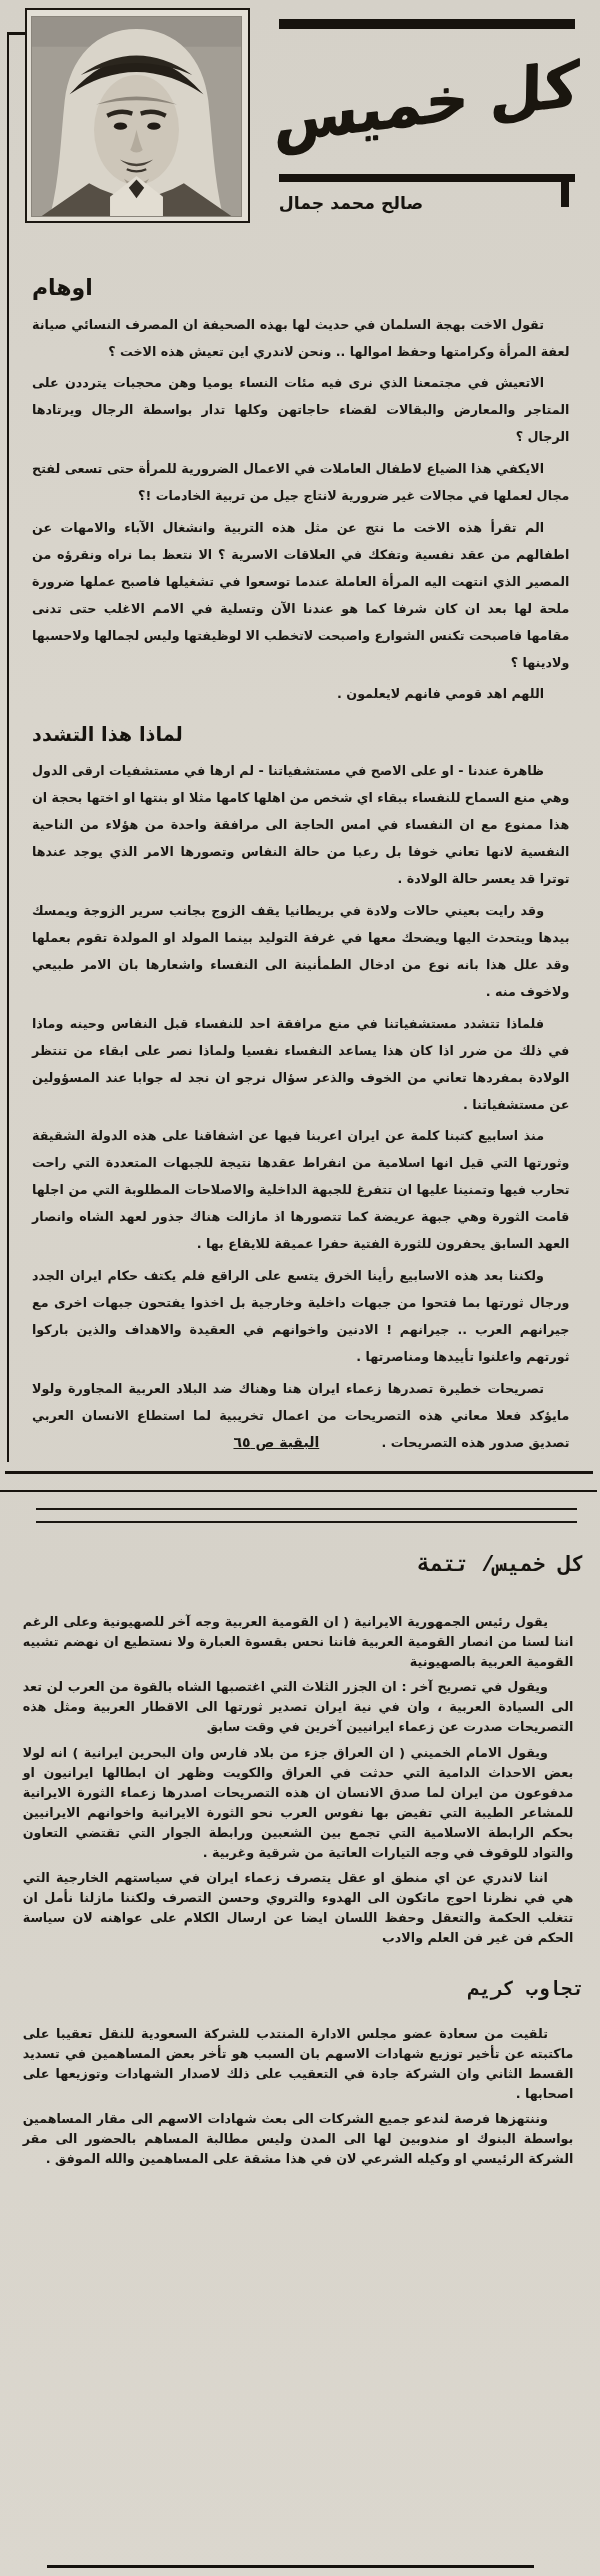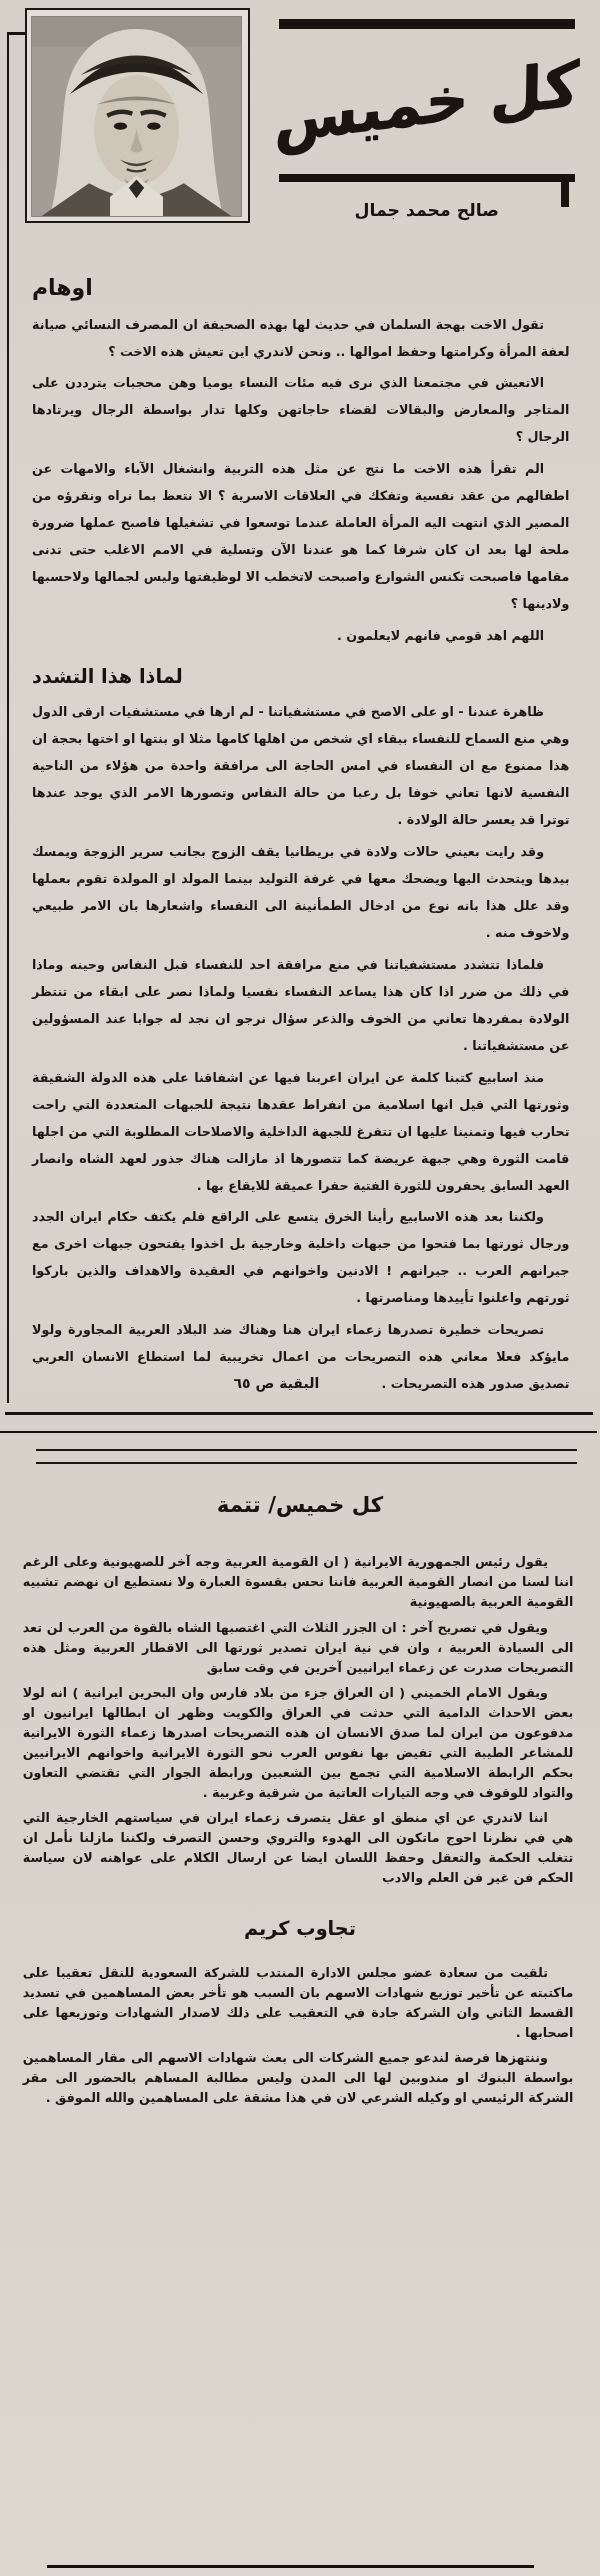--- a/index.html
+++ b/index.html
@@ -24,44 +24,44 @@
   .masthead{position:absolute;right:12px;left:264px;top:18.7px;}
   .top-bar{height:10px;background:#17130e;}
   .callig{height:145px;display:flex;align-items:center;justify-content:center;overflow:visible;}
   .callig-text{
     font-size:61px;font-weight:bold;line-height:1;white-space:nowrap;
     transform:rotate(-7deg) skewX(-8deg);letter-spacing:-2px;color:#1a160f;
     text-shadow:0.7px 0.7px 0 #1a160f;
   }
   .name-bar{position:relative;height:8.7px;background:#17130e;}
   .name-bar-tick{position:absolute;right:5.3px;top:8.7px;width:8.7px;height:25px;background:#17130e;}
-  .author{margin-top:18px;text-align:center;font-size:17.3px;font-weight:bold;letter-spacing:0.7px;}
+  .author{margin-top:11px;text-align:left;font-size:17.3px;font-weight:bold;letter-spacing:0.7px;}
   
   .section{margin:0 17.3px;}
   .section h2{text-align:left;font-weight:bold;margin:16px 0 10.7px;letter-spacing:0.7px;}
   .h-big{font-size:22px;}
   .h-mid{font-size:19.3px;}
   .section p{
     font-size:12.7px;line-height:27px;font-weight:bold;
     text-align:justify;margin:0 0 4.7px;text-indent:2em;color:#1b1813;
   }
   .prayer{text-indent:2em;}
   .more{
     display:inline-block;font-size:14px;font-weight:bold;margin-right:37px;
-    letter-spacing:0.7px;white-space:nowrap;
+    letter-spacing:0.7px;white-space:nowrap;text-decoration:underline;
   }
   
   .rule{background:#17130e;}
   .rule-a1-bottom{height:2.7px;margin:6.7px 6.7px 0 5.3px;}
   .rule-thin{height:2px;margin:16px 2.7px 0 0;}
   
   .article2{position:relative;margin-top:16px;padding:0 16px;}
   .dbl-rule-1{height:2px;margin:0 6.7px 0 20px;background:#1a1611;}
   .dbl-rule-2{height:2px;margin:11.3px 6.7px 0 20px;background:#1a1611;}
-  .article2 h2{text-align:center;font-weight:bold;}
+  .article2 h2{text-align:right;font-weight:bold;font-family:Liberation Mono, monospace;}
   .cont-title{font-size:21.3px;margin:28px 0 35px;letter-spacing:0.7px;}
   .sub-title{font-size:19.3px;margin:29px 0 23px;letter-spacing:0.7px;}
   .article2 p{
     font-size:12.7px;line-height:20px;font-weight:bold;
     text-align:justify;margin:0 10.7px 5.3px 6.7px;text-indent:2em;color:#1b1813;
   }
   .bottom-rule{position:absolute;bottom:8px;left:47px;width:487px;height:3.3px;background:#14110d;}
 </style>
 </head>
 <body>
@@ -115,20 +115,21 @@
           <span class="name-bar-tick"></span>
         </div>
         <div class="author">صالح محمد جمال</div>
       </div>
     </div>
 
     <div class="section">
       <h2 class="h-big">اوهام</h2>
       <p>تقول الاخت بهجة السلمان في حديث لها بهذه الصحيفة ان المصرف النسائي صيانة لعفة المرأة وكرامتها وحفظ اموالها .. ونحن لاندري اين تعيش هذه الاخت ؟</p>
       <p>الاتعيش في مجتمعنا الذي نرى فيه مئات النساء يوميا وهن محجبات يترددن على المتاجر والمعارض والبقالات لقضاء حاجاتهن وكلها تدار بواسطة الرجال ويرتادها الرجال ؟</p>
+      <p>الايكفي هذا الضياع لاطفال العاملات في الاعمال الضرورية للمرأة حتى تسعى لفتح مجال لعملها في مجالات غير ضرورية لانتاج جيل من تربية الخادمات !؟</p>
       <p>الم تقرأ هذه الاخت ما نتج عن مثل هذه التربية وانشغال الآباء والامهات عن اطفالهم من عقد نفسية وتفكك في العلاقات الاسرية ؟ الا نتعظ بما نراه ونقرؤه من المصير الذي انتهت اليه المرأة العاملة عندما توسعوا في تشغيلها فاصبح عملها ضرورة ملحة لها بعد ان كان شرفا كما هو عندنا الآن وتسلية في الامم الاغلب حتى تدنى مقامها فاصبحت تكنس الشوارع واصبحت لاتخطب الا لوظيفتها وليس لجمالها ولاحسبها ولادينها ؟</p>
       <p class="prayer">اللهم اهد قومي فانهم لايعلمون .</p>
     </div>
 
     <div class="section">
       <h2 class="h-mid">لماذا هذا التشدد</h2>
       <p>ظاهرة عندنا - او على الاصح في مستشفياتنا - لم ارها في مستشفيات ارقى الدول وهي منع السماح للنفساء ببقاء اي شخص من اهلها كامها مثلا او بنتها او اختها بحجة ان هذا ممنوع مع ان النفساء في امس الحاجة الى مرافقة واحدة من هؤلاء من الناحية النفسية لانها تعاني خوفا بل رعبا من حالة النفاس وتصورها الامر الذي يوجد عندها توترا قد يعسر حالة الولادة .</p>
       <p>وقد رايت بعيني حالات ولادة في بريطانيا يقف الزوج بجانب سرير الزوجة ويمسك بيدها ويتحدث اليها ويضحك معها في غرفة التوليد بينما المولد او المولدة تقوم بعملها وقد علل هذا بانه نوع من ادخال الطمأنينة الى النفساء واشعارها بان الامر طبيعي ولاخوف منه .</p>
       <p>فلماذا تتشدد مستشفياتنا في منع مرافقة احد للنفساء قبل النفاس وحينه وماذا في ذلك من ضرر اذا كان هذا يساعد النفساء نفسيا ولماذا نصر على ابقاء من تنتظر الولادة بمفردها تعاني من الخوف والذعر سؤال نرجو ان نجد له جوابا عند المسؤولين عن مستشفياتنا .</p>
     </div>

